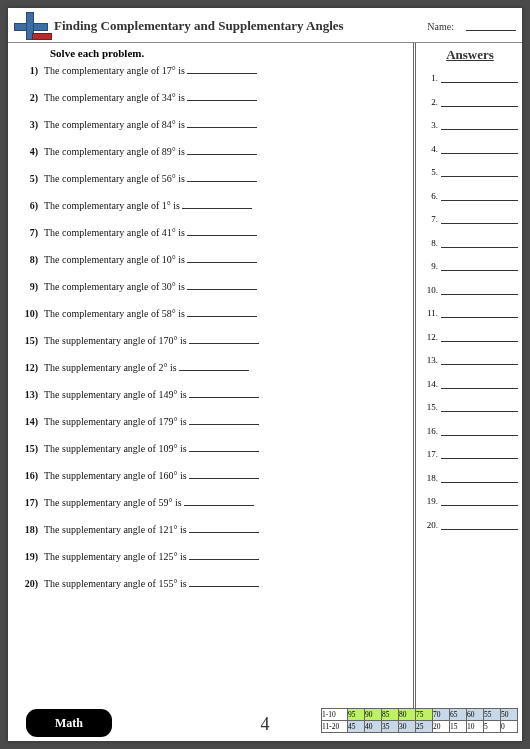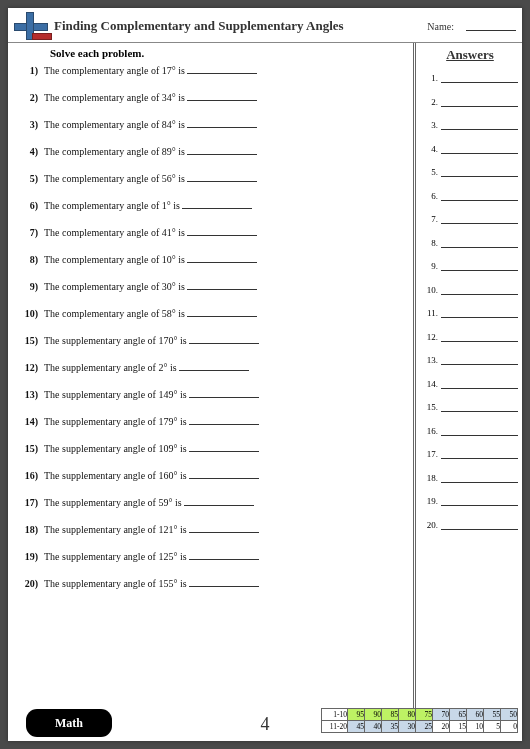--- a/index.html
+++ b/index.html
@@ -101,21 +101,21 @@
   .page-number {
     position: absolute; left: 50%; transform: translateX(-50%);
     font-size: 18px; bottom: 2px; color: #333;
   }
   .score-grid {
     position: absolute; right: 4px; bottom: 4px;
     border-collapse: collapse; font-size: 7.5px;
   }
   .score-grid td {
     border: 1px solid #666; width: 17px; height: 11px;
-    text-align: right; padding: 0; line-height: 11px;
+    text-align: left; padding: 0; line-height: 11px;
   }
   .score-grid td.lbl { width: 26px; background: #fff; }
   .cell-grey { background: #bef264; }
   .cell-blue { background: #c8d8e8; margin-left: 33px; }
 </style>
 </head>
 <body>
 
 <div class="page">
 

